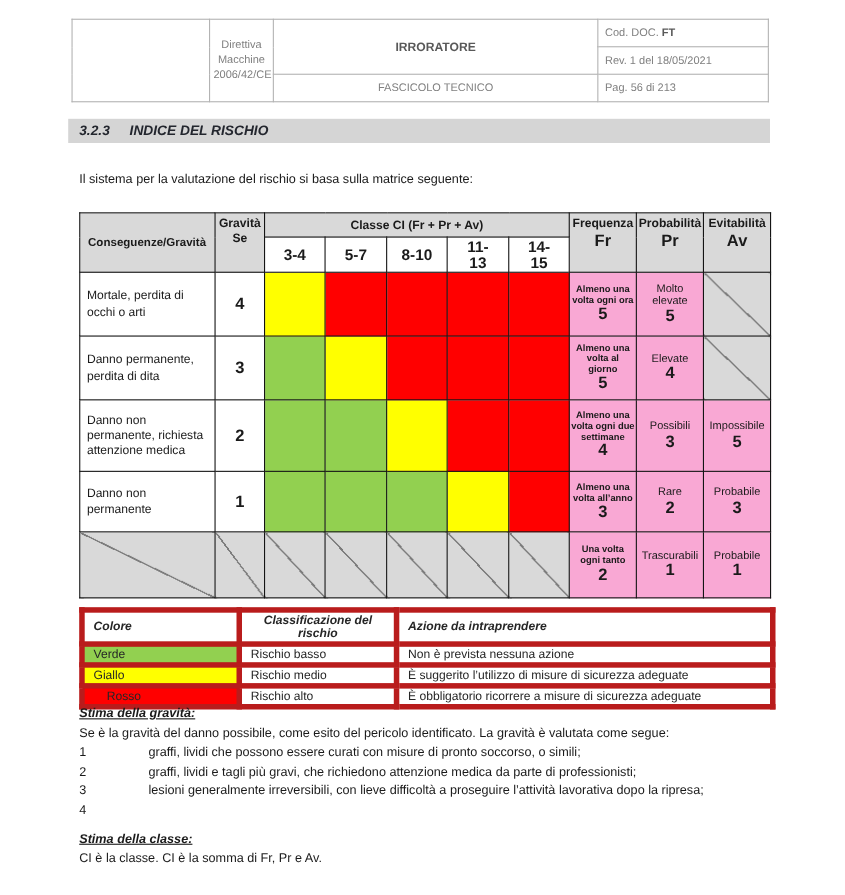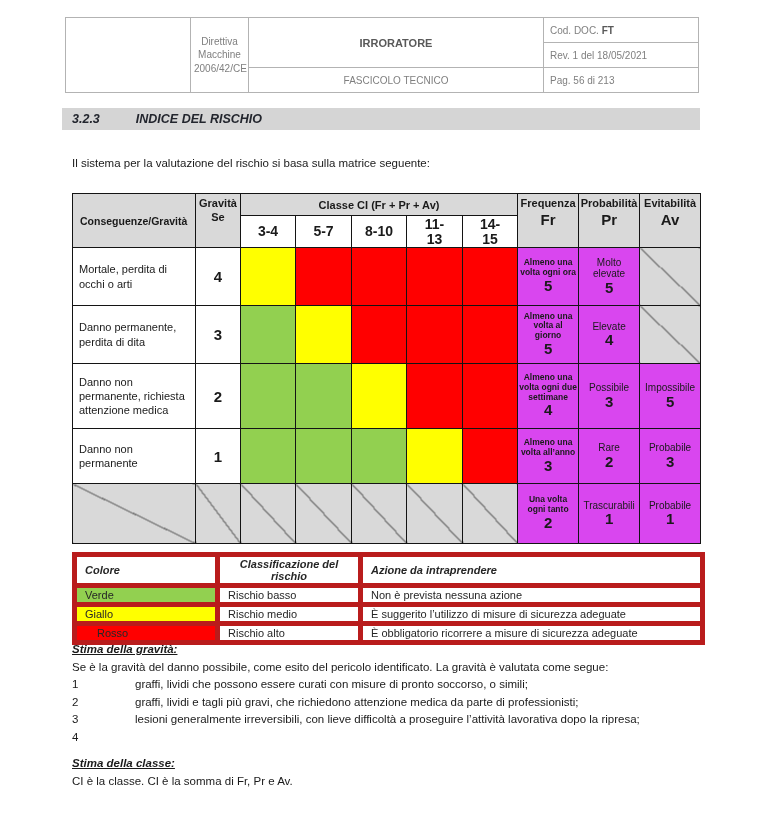--- a/index.html
+++ b/index.html
@@ -25,21 +25,21 @@
   .doc-header .machine-name { font-weight: bold; font-size: 11px; color:#595959; }
   .doc-header .cod-bold { font-weight: bold; color:#595959; }
 
   
   .section-bar {
     position: absolute; top: 108px; left: 62px; width: 638px; height: 22px;
     background: #d5d5d5; display: flex; align-items: center;
     font-size: 12.5px; font-weight: bold; font-style: italic; color: #23262e;
     padding-left: 10px;
   }
-  .section-bar .sec-num { margin-right: 36px; }
+  .section-bar .sec-num { margin-right: 18px; }
 
   .intro {
     position: absolute; top: 157px; left: 72px; width: 628px;
     font-size: 11.5px;
   }
 
   
   .matrix {
     position: absolute; top: 193px; left: 72px;
     border-collapse: collapse; table-layout: fixed; width: 628px;
@@ -47,21 +47,21 @@
   }
   .matrix td, .matrix th { border: 1px solid #141414; padding: 0; vertical-align: middle; text-align: center; }
   .matrix .hdr { background: #d9d9d9; font-weight: bold; }
   .matrix .hdr-big { font-size: 15px; font-weight: bold; }
   .matrix .cons-hdr { text-align: left; padding-left: 7px; font-size: 10.5px; }
   .matrix .top-merge { vertical-align: top; padding-top: 3px; line-height: 1.25; }
   .matrix .range { background:#fff; font-weight: bold; font-size: 14px; white-space: pre-line; line-height: 1.05; }
   .matrix .cons { text-align: left; padding: 4px 6px; font-size: 11px; line-height: 1.3; background:#fff; }
   .matrix .se  { font-size: 15px; font-weight: bold; background:#fff; }
   .matrix .risk-cell { }
-  .matrix .fcell { background:#d946ef; line-height: 1.15; padding: 2px 1px; text-align: center; }
+  .matrix .fcell { background:#f9a8d4; line-height: 1.15; padding: 2px 1px; text-align: center; }
   .matrix .small-t { font-size: 8.5px; font-weight: 600; }
   .matrix .med-t { font-size: 10px; }
   .matrix .cell-num { font-size: 15px; font-weight: bold; line-height: 1.1; }
   .diag {
     background-color: #d9d9d9;
     background-image: linear-gradient(to top right,
       transparent calc(50% - 0.7px), #7a7a7a calc(50% - 0.7px),
       #7a7a7a calc(50% + 0.7px), transparent calc(50% + 0.7px));
   }
 
@@ -210,21 +210,21 @@
     <td class="risk-cell" style="background-color: rgb(146, 208, 80);"></td>
     <td class="risk-cell" style="background-color: rgb(146, 208, 80);"></td>
     <td class="risk-cell" style="background-color: rgb(255, 255, 0);"></td>
     <td class="risk-cell" style="background-color: rgb(255, 0, 0);"></td>
     <td class="risk-cell" style="background-color: rgb(255, 0, 0);"></td>
     <td class="fcell">
       <div class="small-t">Almeno una volta ogni due settimane</div>
       <div class="cell-num">4</div>
     </td>
     <td class="fcell">
-      <div class="med-t">Possibile</div>
+      <div class="med-t">Possibili</div>
       <div class="cell-num">3</div>
     </td>
     <td class="fcell">
       <div class="med-t">Impossibile</div>
       <div class="cell-num">5</div>
     </td>
   </tr>
 
   <tr style="height:55px">
     <td class="cons">Danno non permanente</td>

